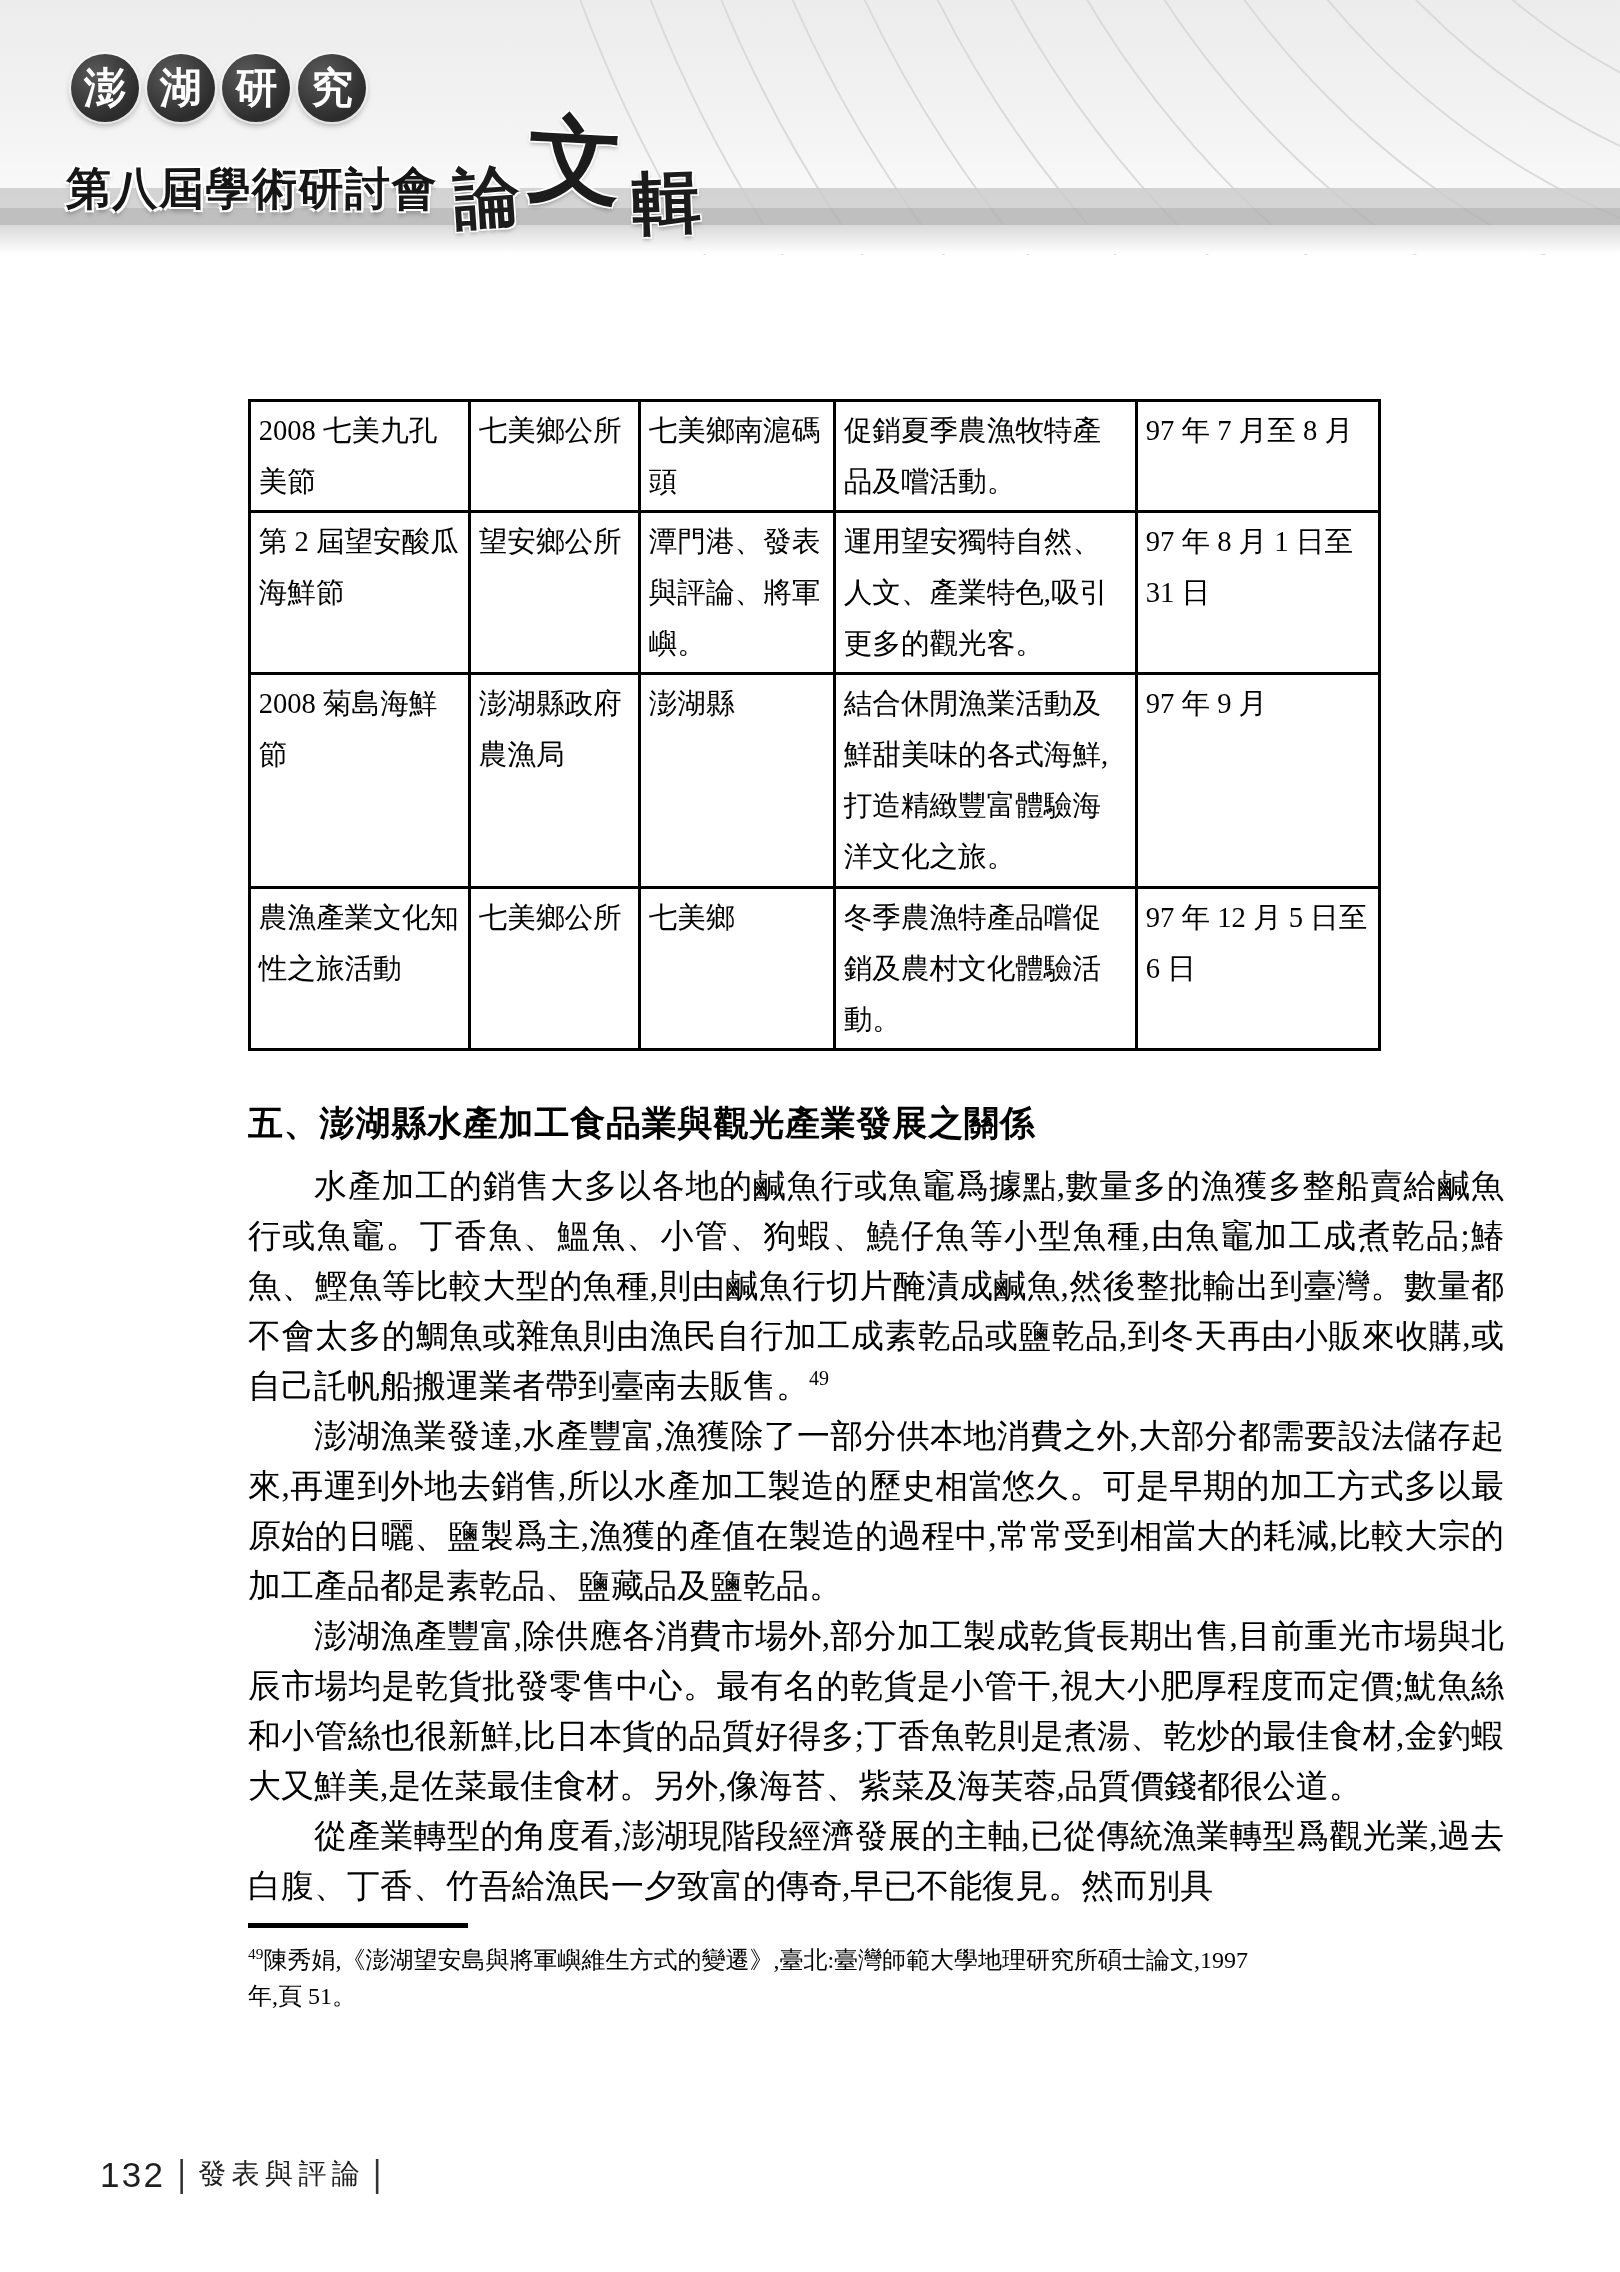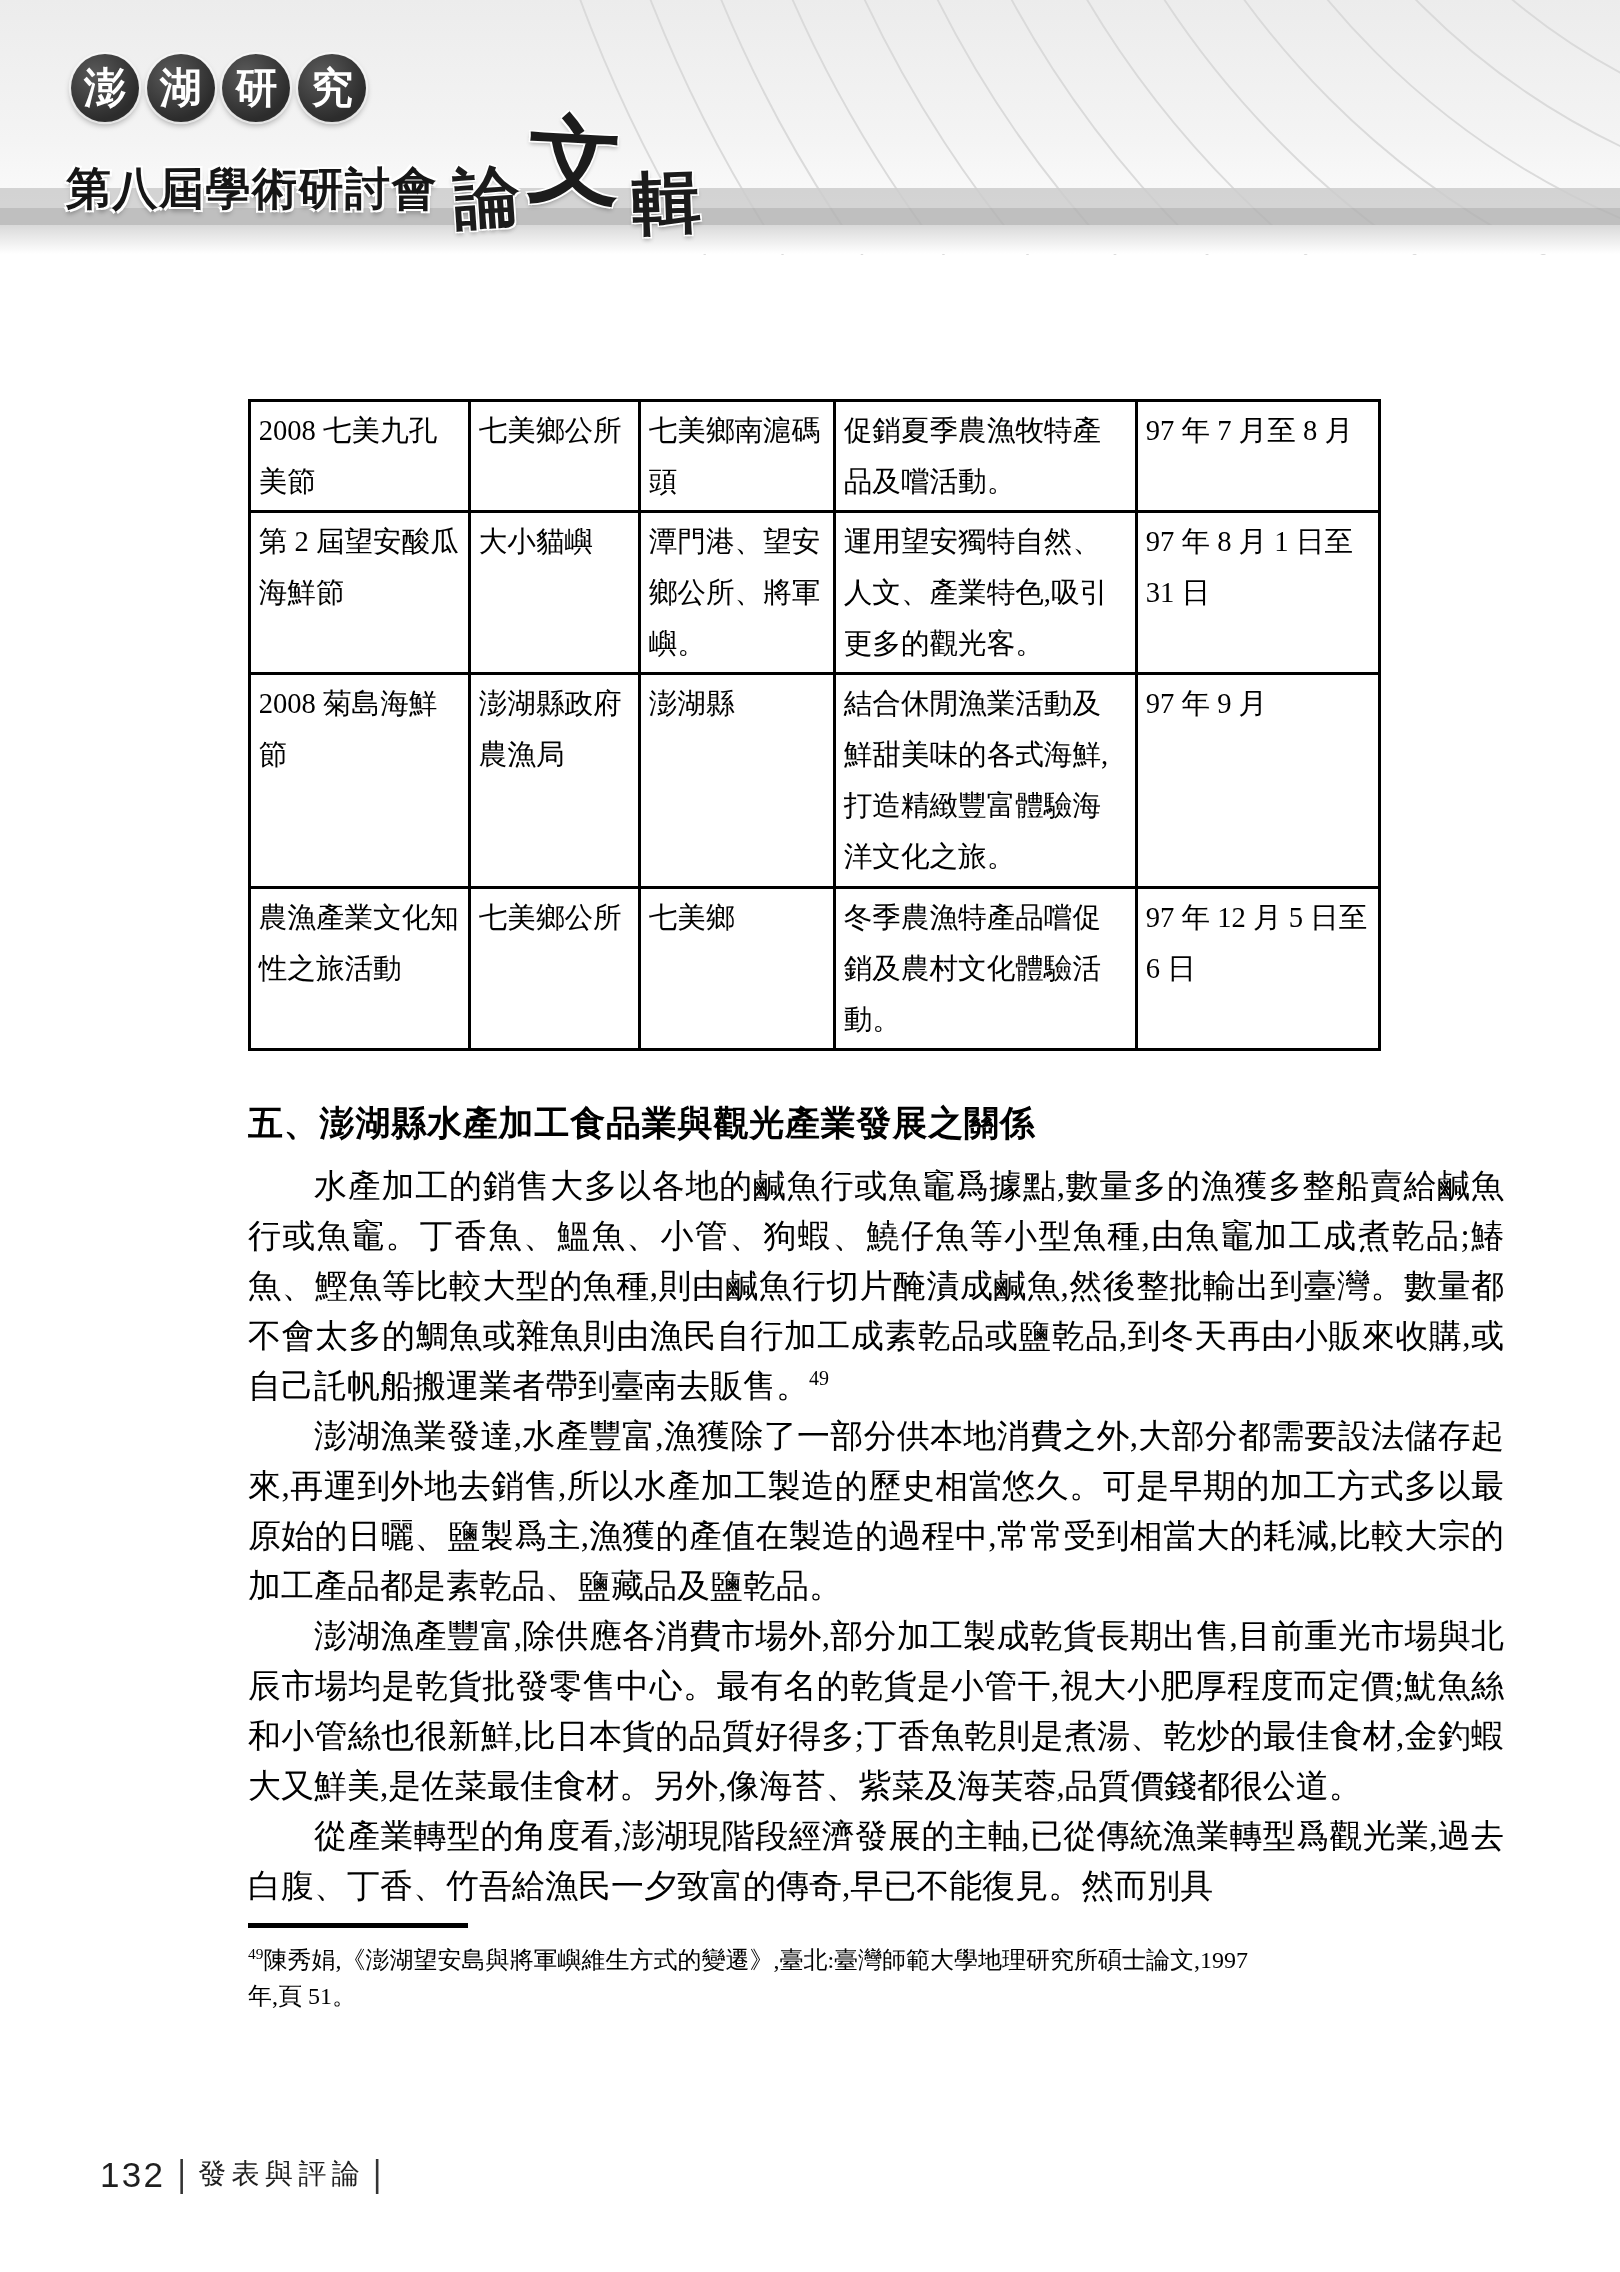--- a/index.html
+++ b/index.html
@@ -146,22 +146,22 @@
   <tbody>
     <tr>
       <td>2008 七美九孔美節</td>
       <td>七美鄉公所</td>
       <td>七美鄉南滬碼頭</td>
       <td>促銷夏季農漁牧特產品及嚐活動。</td>
       <td>97 年 7 月至 8 月</td>
     </tr>
     <tr>
       <td>第 2 屆望安酸瓜海鮮節</td>
-      <td>大小貓嶼</td>
-      <td>潭門港、望安鄉公所、將軍嶼。</td>
+      <td>望安鄉公所</td>
+      <td>潭門港、發表與評論、將軍嶼。</td>
       <td>運用望安獨特自然、人文、產業特色,吸引更多的觀光客。</td>
       <td>97 年 8 月 1 日至 31 日</td>
     </tr>
     <tr>
       <td>2008 菊島海鮮節</td>
       <td>澎湖縣政府農漁局</td>
       <td>澎湖縣</td>
       <td>結合休閒漁業活動及鮮甜美味的各式海鮮,打造精緻豐富體驗海洋文化之旅。</td>
       <td>97 年 9 月</td>
     </tr>

